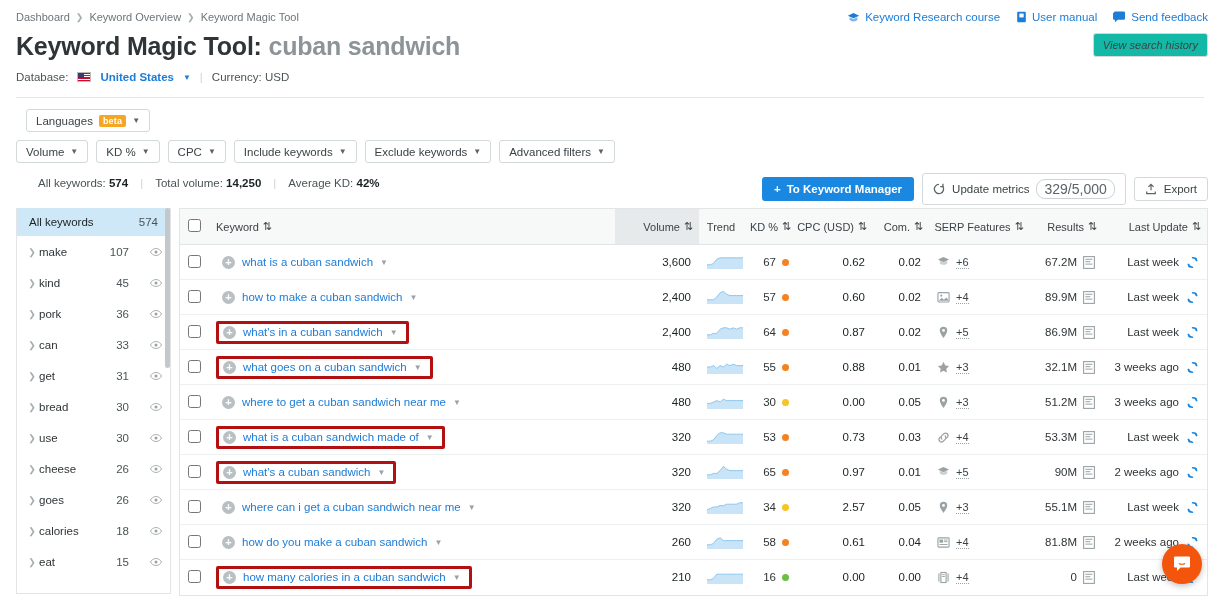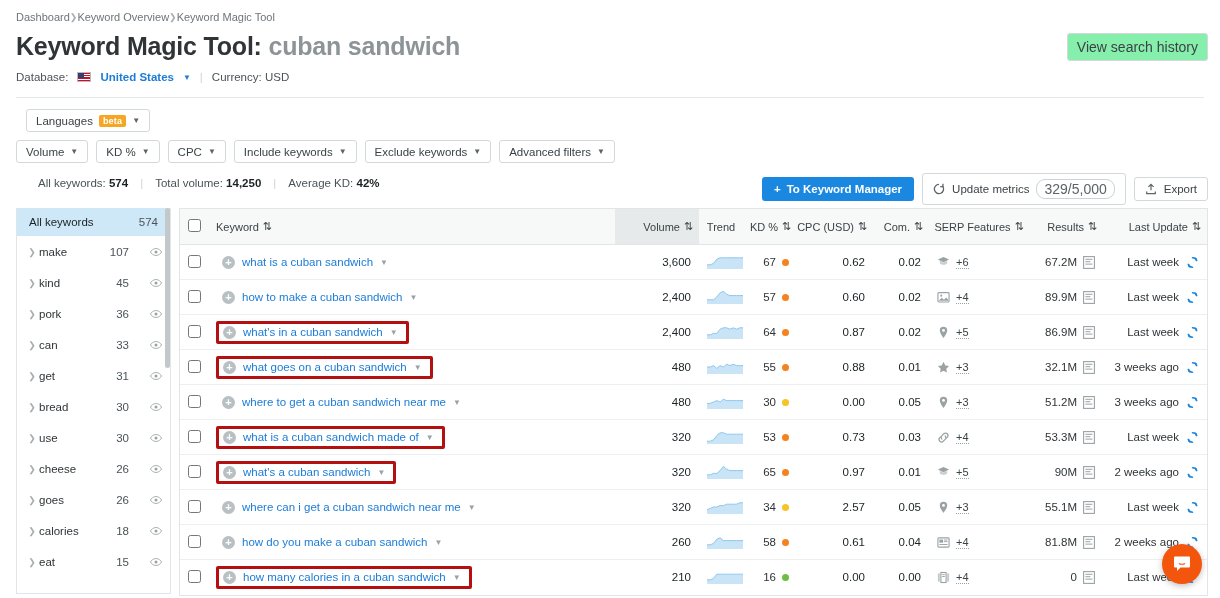--- a/index.html
+++ b/index.html
@@ -10,21 +10,21 @@
     font-size: 12px;
     color: #2f3437;
     overflow: hidden;
   }
 
   
   .topbar { position: relative; height: 26px; }
   .breadcrumb {
     position: absolute; left: 16px; top: 11px;
     font-size: 11px; color: #6c7578;
-    display: flex; align-items: center; 
+    display: flex; align-items: center; gap: 6px;
   }
   .breadcrumb .crumb { color: #6c7578; }
   .breadcrumb .sep { color: #a6adaf; font-size: 9px; }
   .toplinks {
     position: absolute; right: 12px; top: 11px;
     display: flex; align-items: center; gap: 16px;
     font-size: 11.5px;
   }
   .toplink { color: #1c7cd6; display: flex; align-items: center; gap: 5px; cursor: pointer; }
   .toplink svg { display: block; }
@@ -41,22 +41,22 @@
   .flag {
     display: inline-block; width: 14px; height: 10px;
     background: linear-gradient(#c8102e 0 14%, #fff 14% 28%, #c8102e 28% 42%, #fff 42% 56%, #c8102e 56% 70%, #fff 70% 85%, #c8102e 85% 100%);
     position: relative; vertical-align: -1px; border: .5px solid #bbb;
   }
   .flag::after { content:""; position:absolute; left:0; top:0; width:6px; height:5px; background:#3c3b6e; }
   .vsep { color: #cfd4d6; }
   .caret-s { font-size: 8px; color: #1c7cd6; }
   .btn-history {
     position: absolute; right: 12px; top: 7px;
-    border: 1px solid #d3d8da; background: #86efac; border-radius: 3px;
-    font-size: 14px; color: #3b4346; padding: 5px 9px; cursor: pointer;
+    border: 1px solid #d3d8da; background: #14b8a6; border-radius: 3px;
+    font-size: 11px; color: #3b4346; padding: 5px 9px; cursor: pointer; font-style: italic;
   }
 
   .hr { height: 1px; background: #e5e8ea; margin-top: 14px; }
 
   
   .filters { padding: 11px 16px 0 16px; }
   .frow { display: flex; align-items: center; gap: 0; }
   .frow + .frow { margin-top: 8px; }
   .seg { display: flex; }
   .seg .sbtn {
@@ -175,20 +175,42 @@
 </head>
 <body>
 
 <div class="topbar">
   <div class="breadcrumb">
     <span class="crumb">Dashboard</span>
     <span class="sep">❯</span>
     <span class="crumb">Keyword Overview</span>
     <span class="sep">❯</span>
     <span class="crumb">Keyword Magic Tool</span>
+  </div>
+  <div class="toplinks">
+    <span class="toplink">
+      <svg width="13" height="11" viewBox="0 0 16 13">
+          <path d="M8 1 1 4.2l7 3.2 7-3.2z" fill="#1c7cd6"></path>
+          <path d="M3.2 6.2v3.1c0 1 2.2 2 4.8 2s4.8-1 4.8-2V6.2L8 8.4z" fill="#1c7cd6" opacity=".55"></path>
+        </svg>
+      <span>Keyword Research course</span>
+    </span>
+    <span class="toplink">
+      <svg width="11" height="12" viewBox="0 0 12 14">
+          <rect x="1" y="1" width="10" height="12" rx="1" fill="#1c7cd6"></rect>
+          <rect x="3.5" y="3" width="5" height="4.5" fill="#fff"></rect>
+        </svg>
+      <span>User manual</span>
+    </span>
+    <span class="toplink">
+      <svg width="13" height="12" viewBox="0 0 14 13">
+          <path d="M1 2a1.4 1.4 0 011.4-1.4h9.2A1.4 1.4 0 0113 2v6a1.4 1.4 0 01-1.4 1.4H5.2L2 12.3V9.4h-.4A1.4 1.4 0 010 8V2z" fill="#1c7cd6"></path>
+        </svg>
+      <span>Send feedback</span>
+    </span>
   </div>
 </div>
 
 <div class="titleblock">
   <h1>
     <span>Keyword Magic Tool:</span>
     <span class="kw">cuban sandwich</span>
   </h1>
   <button class="btn-history">View search history</button>
   <div class="metaline">

